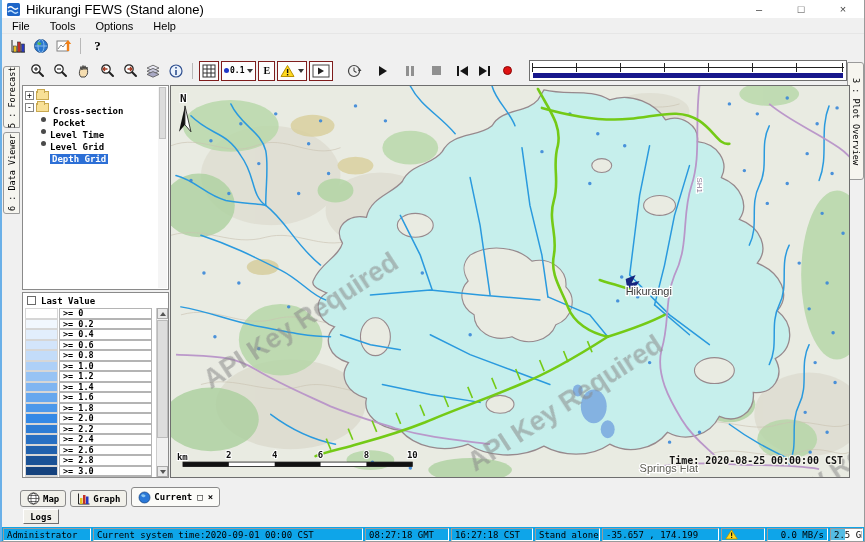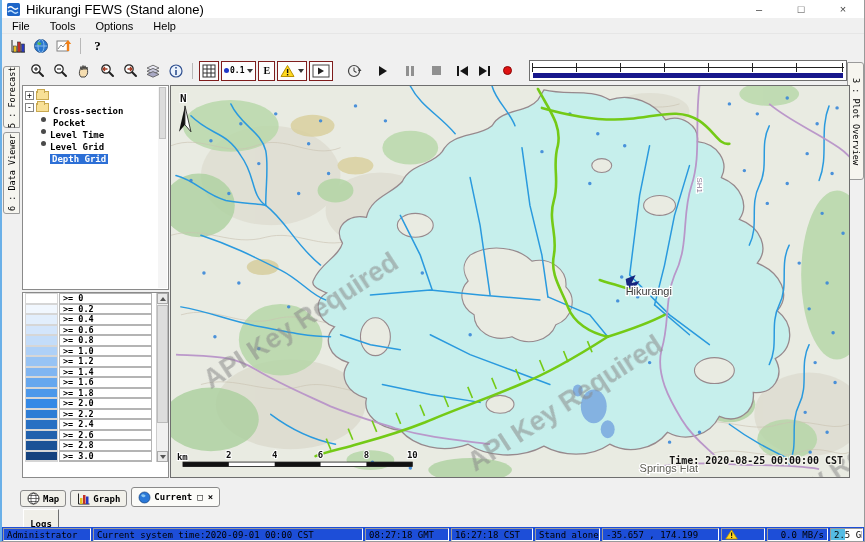--- a/index.html
+++ b/index.html
@@ -91,25 +91,25 @@
   #map{ position:absolute; left:168px; top:85px; width:680px; height:393px; border:1px solid #6e6e6e; background:#e9ebe2; }
   #map svg{ display:block; width:100%; height:100%; }
   
   #bottombar{ position:absolute; left:0; top:478px; width:100%; height:49px; background:#f0f0f0; }
   .tabs{ position:absolute; left:18px; top:9px; display:flex; align-items:flex-end; }
   .tab{ height:17px; display:flex; align-items:center; padding:0 6px; border:1px solid #8a8a8a;
     border-radius:3px; background:#f1f0ea; margin-right:4px; font-weight:bold; }
   .tab.active{ background:#fbfbf8; height:20px; }
   .tab .ticon{ margin-right:3px; display:flex; }
   .tab-winbtn{ font-size:9px; margin-left:5px; font-weight:bold; }
-  #logs-btn{ position:absolute; left:21px; top:31px; width:36px; height:30px; background:#f0efe9;
+  #logs-btn{ position:absolute; left:21px; top:31px; width:36px; height:15px; background:#f0efe9;
     border:1px solid; border-color:#ffffff #6f6f6f #6f6f6f #ffffff; display:flex; align-items:center;
     justify-content:center; font-weight:bold; }
   
-  #statusbar{ position:absolute; left:0; top:527px; width:100%; height:15px; background:#1d4ed8;
+  #statusbar{ position:absolute; left:0; top:527px; width:100%; height:15px; background:#0ea5e9;
     display:flex; gap:2px; padding:1px 1px 0; }
   .seg{ border:1px solid; border-color:#9b9b9b #fdfdfd #fdfdfd #9b9b9b; padding:0 3px;
     white-space:nowrap; overflow:hidden; height:13px; line-height:12px; flex:0 0 auto; }
   .seg-mem{ background:linear-gradient(90deg,#55bce4 0 44%,#ffffff 44%); flex:1 1 auto; }
 </style>
 </head>
 <body>
 
 <div id="app">
 
@@ -319,20 +319,24 @@
     <div class="tree-row">
       <span class="bullet"></span>
       <span class="tree-label tree-sel">Depth Grid</span>
     </div>
     <div class="tree-scroll">
       <div class="tree-thumb"></div>
     </div>
   </div>
 
   <div id="legend-panel">
+    <div class="lg-head">
+      <span class="cb"></span>
+      <span>Last Value</span>
+    </div>
     <div class="lg-list">
       <div class="lg-row">
           <span class="lg-sw" style="background: rgb(255, 255, 255);"></span>
           <span class="lg-lb">&gt;= 0</span>
         </div>
       <div class="lg-row">
           <span class="lg-sw" style="background: rgb(241, 247, 254);"></span>
           <span class="lg-lb">&gt;= 0.2</span>
         </div>
       <div class="lg-row">

